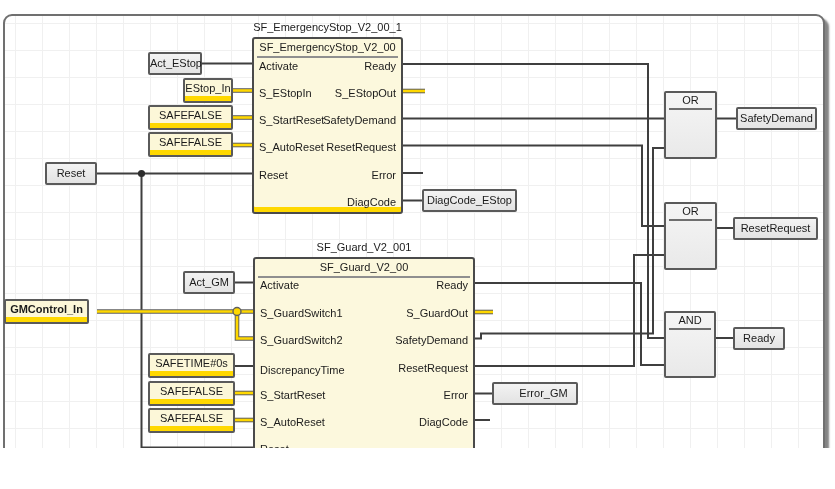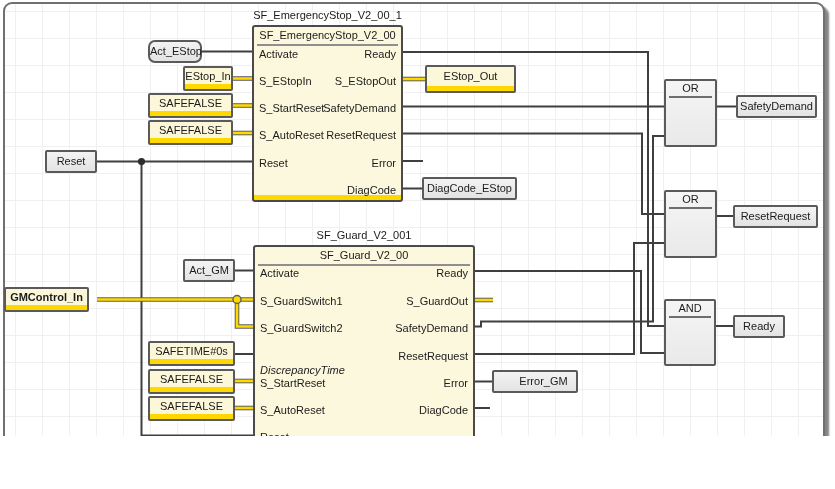--- a/index.html
+++ b/index.html
@@ -1,18 +1,18 @@
 <!DOCTYPE html>
 <html><head>
 <meta charset="utf-8">
 <style>
   html,body{margin:0;padding:0;background:#ffffff;}
   *{box-sizing:border-box;}
   .stage{position:relative;width:835px;height:436px;background:#fff;
-         font-family:"Liberation Sans",sans-serif;color:#1b1b1b;overflow:hidden;}
+         font-family:"Liberation Sans",sans-serif;color:#1b1b1b;overflow:hidden;margin-top:12px;}
   .frame{position:absolute;left:3px;top:2px;width:822px;height:478px;
          border:2px solid #707070;border-radius:9px;background:#fff;
          box-shadow:4px 4px 2px 0 rgba(110,110,110,.85);
          background-image:linear-gradient(#f0f0f0 1px,transparent 1px),
                           linear-gradient(90deg,#f0f0f0 1px,transparent 1px);
          background-size:27px 27px;background-position:10px 7px;}
   svg.wires{position:absolute;left:0;top:0;pointer-events:none;}
   svg.wires polyline{fill:none;stroke-linejoin:miter;}
   .wk{stroke:#3f3f3f;stroke-width:2;}
   .wo{stroke:#5f5f5f;stroke-width:4.6;}
@@ -117,44 +117,43 @@
     <span class="pr" style="top:156px;">DiagCode</span>
   </div>
 
   <div class="inst" style="left:258px;top:228px;width:212px;">SF_Guard_V2_001</div>
   <div class="fblock" style="left:253px;top:245px;width:222px;height:203px;">
     <div class="fb-type">SF_Guard_V2_00</div>
     <div class="fb-sep"></div>
     <span class="pl" style="top:19px;">Activate</span>
     <span class="pl" style="top:47px;">S_GuardSwitch1</span>
     <span class="pl" style="top:74px;">S_GuardSwitch2</span>
-    <span class="pl" style="top:116px;font-style:italic;">DiscrepancyTime</span>
+    <span class="pl" style="top:104px;">DiscrepancyTime</span>
     <span class="pl" style="top:129px;">S_StartReset</span>
     <span class="pl" style="top:156px;">S_AutoReset</span>
     <span class="pl" style="top:183px;">Reset</span>
     <span class="pr" style="top:19px;">Ready</span>
     <span class="pr" style="top:47px;">S_GuardOut</span>
     <span class="pr" style="top:74px;">SafetyDemand</span>
     <span class="pr" style="top:102px;">ResetRequest</span>
     <span class="pr" style="top:129px;">Error</span>
     <span class="pr" style="top:156px;">DiagCode</span>
   </div>
 
-  <div class="vbox vgray" style="left:148px;top:40px;width:54px;height:23px;line-height:19px;border-radius:7px;">Act_EStop</div>
+  <div class="vbox vgray" style="left:148px;top:40px;width:54px;height:23px;line-height:19px;">Act_EStop</div>
   <div class="vbox vyellow" style="left:183px;top:66px;width:50px;height:25px;line-height:17px;">EStop_In</div>
   <div class="vbox vyellow" style="left:148px;top:93px;width:85px;height:25px;line-height:17px;">SAFEFALSE</div>
   <div class="vbox vyellow" style="left:148px;top:120px;width:85px;height:25px;line-height:17px;">SAFEFALSE</div>
   <div class="vbox vgray" style="left:45px;top:150px;width:52px;height:23px;line-height:19px;">Reset</div>
   <div class="vbox vgray" style="left:183px;top:259px;width:52px;height:23px;line-height:19px;">Act_GM</div>
   <div class="vbox vyellow" style="left:4px;top:287px;width:85px;height:25px;line-height:17px;font-weight:bold;">GMControl_In</div>
   <div class="vbox vyellow" style="left:148px;top:341px;width:87px;height:25px;line-height:17px;">SAFETIME#0s</div>
   <div class="vbox vyellow" style="left:148px;top:369px;width:87px;height:25px;line-height:17px;">SAFEFALSE</div>
   <div class="vbox vyellow" style="left:148px;top:396px;width:87px;height:25px;line-height:17px;">SAFEFALSE</div>
 
-  <div class="vbox vyellow" style="left:425px;top:65px;width:91px;height:28px;line-height:19px;">EStop_Out</div>
   <div class="vbox vgray" style="left:422px;top:177px;width:95px;height:23px;line-height:19px;">DiagCode_EStop</div>
   <div class="vbox vgray" style="left:492px;top:370px;width:86px;height:23px;line-height:19px;padding-left:17px;">Error_GM</div>
   <div class="vbox vgray" style="left:736px;top:95px;width:81px;height:23px;line-height:19px;">SafetyDemand</div>
   <div class="vbox vgray" style="left:733px;top:205px;width:85px;height:23px;line-height:19px;">ResetRequest</div>
   <div class="vbox vgray" style="left:733px;top:315px;width:52px;height:23px;line-height:19px;">Ready</div>
 
   <div class="gate" style="left:664px;top:79px;width:53px;height:68px;">
     <div class="g-label">OR</div>
     <div class="g-sep"></div>
   </div>

